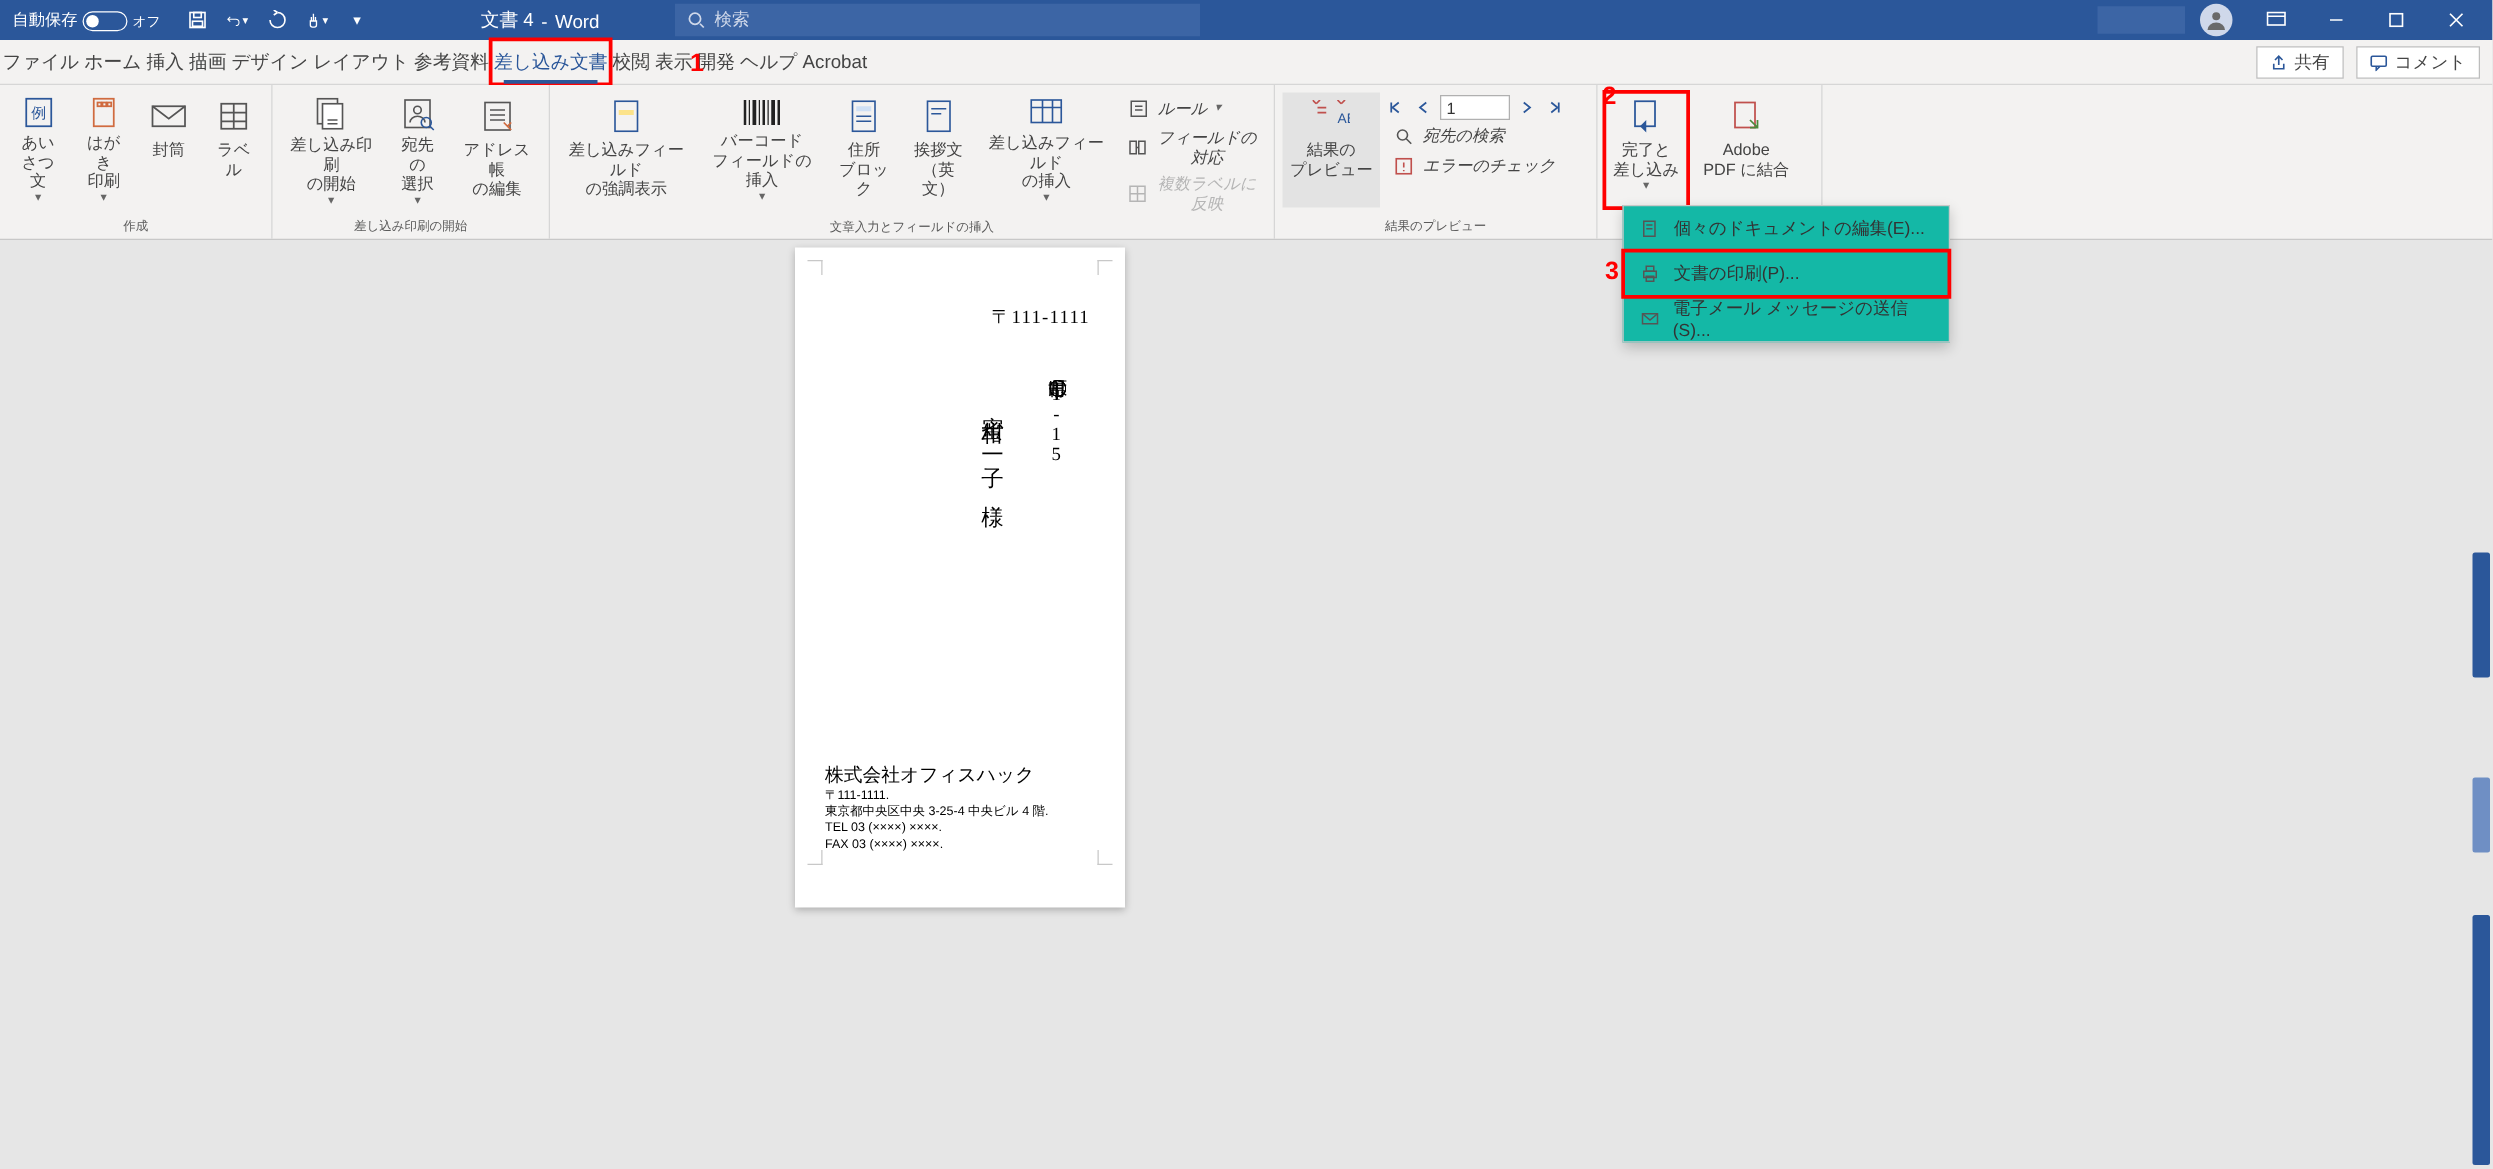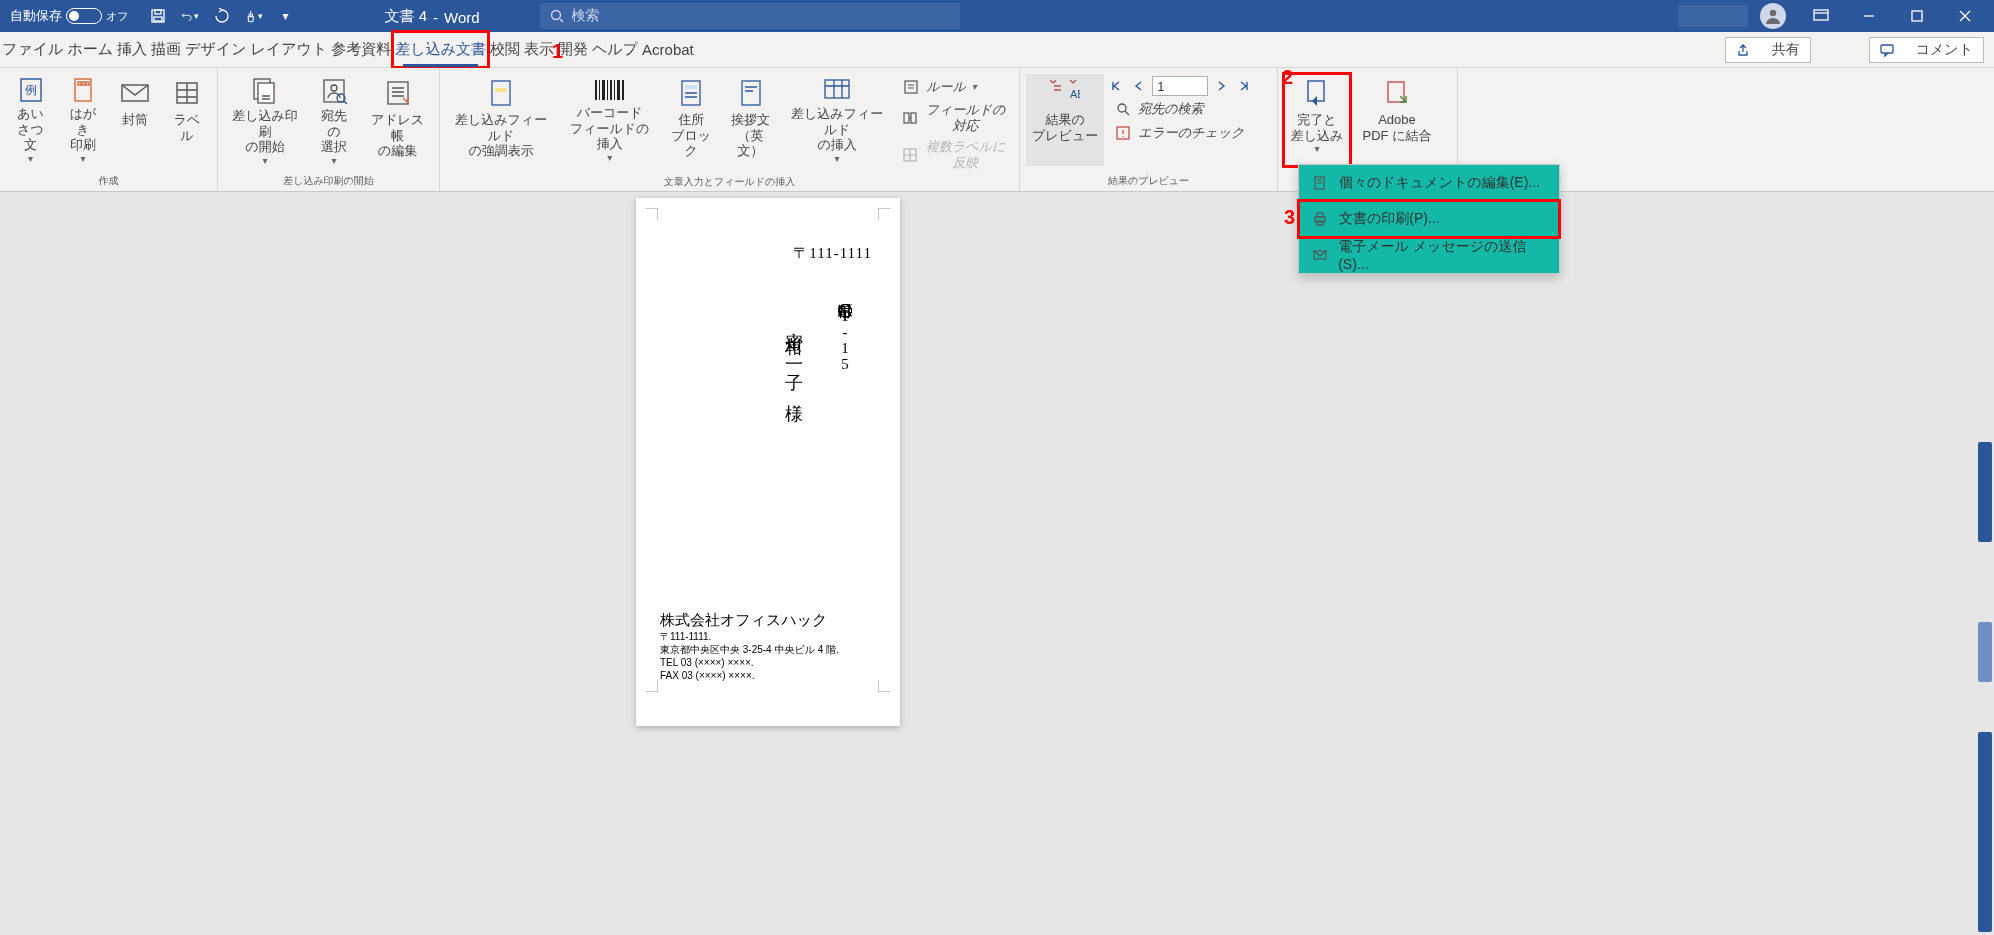--- a/index.html
+++ b/index.html
@@ -1,40 +1,40 @@
 <!DOCTYPE html>
 <html><head>
 <meta charset="utf-8">
 <style>
   * { box-sizing: border-box; margin: 0; padding: 0; font-family: "Yu Gothic UI", "Meiryo", sans-serif; }
   html, body { width: 1994px; height: 935px; background: #e6e6e6; overflow: hidden; }
 
   
   .titlebar { height: 32px; background: #2b579a; display: flex; align-items: center; color: #fff; font-size: 14px; }
   .titlebar .left { display: flex; align-items: center; gap: 6px; padding-left: 10px; }
-  .titlebar .autosave { display: flex; align-items: center; gap: 4px; font-size: 13px; }
+  .titlebar .autosave { display: flex; align-items: flex-end; gap: 4px; font-size: 13px; }
   .autosave-toggle { width: 36px; height: 16px; border: 1px solid #fff; border-radius: 9px; display: inline-flex; align-items: center; padding: 0 2px; }
   .autosave-toggle .knob { width: 10px; height: 10px; background: #fff; border-radius: 50%; }
   .titlebar .qat { display: flex; align-items: center; gap: 14px; margin-left: 14px; }
   .titlebar .qat .ic { width: 18px; height: 18px; display: inline-flex; align-items: center; justify-content: center; }
   .titlebar .doc-title { margin-left: 90px; font-size: 15px; display:flex; align-items:flex-end; gap:6px;}
   .titlebar .search { margin-left: 60px; width: 420px; height: 26px; background: #3c65a5; display: flex; align-items: center; padding: 0 10px; gap: 8px; color: #cfd8ea; font-size: 14px; }
   .titlebar .right { margin-left: auto; display: flex; align-items: center; gap: 2px; padding-right: 6px; }
   .titlebar .right .signin { width: 70px; height: 22px; background: #3c65a5; }
   .titlebar .right .avatar { width: 26px; height: 26px; border-radius: 50%; background: #cfd8ea; margin: 0 10px; display:flex; align-items:center; justify-content:center; }
   .titlebar .right .winbtn { width: 46px; height: 32px; display: flex; align-items: center; justify-content: center; }
   .winbtn svg { stroke: #fff; }
 
   
   .tabs { height: 36px; background: #f3f2f1; border-bottom: 1px solid #d6d6d6; display: flex; align-items: stretch; font-size: 15px; color: #444; }
   .tab { padding: 0 2px; display: flex; align-items: center; cursor: pointer; white-space: nowrap; }
   .tab.active { color: #2b579a; position: relative; }
   .tab.active::after { content: ""; position: absolute; left: 10px; right: 10px; bottom: 0; height: 3px; background: #2b579a; }
   .tabs .rightbtns { margin-left: auto; display: flex; align-items: center; gap: 10px; padding-right: 10px; }
-  .rightbtns .btnoutline { border: 1px solid #bdbdbd; height: 26px; padding: 0 10px; display: flex; align-items: center; gap: 22px; font-size: 14px; color: #444; background: #fff; margin-left: 48px; }
+  .rightbtns .btnoutline { border: 1px solid #bdbdbd; height: 26px; padding: 0 10px; display: flex; align-items: center; gap: 6px; font-size: 14px; color: #444; background: #fff; }
 
   
   .ribbon { height: 124px; background: #f3f2f1; border-bottom: 1px solid #c8c8c8; display: flex; position: relative; }
   .group { border-right: 1px solid #d6d6d6; display: flex; flex-direction: column; }
   .group .items { flex: 1; display: flex; align-items: flex-start; padding: 6px 6px 0 6px; gap: 4px; }
   .group .glabel { height: 20px; display: flex; align-items: center; justify-content: center; font-size: 10px; color: #5a5a5a; }
   .rbtn { display: flex; flex-direction: column; align-items: center; justify-content: flex-start; padding: 2px 6px; gap: 2px; min-width: 48px; text-align: center; font-size: 13px; color: #444; line-height: 1.2; cursor: pointer; height: 92px; }
   .rbtn .ic { width: 34px; height: 34px; display: flex; align-items: center; justify-content: center; }
   .rbtn.small { height: auto; flex-direction: row; min-width: 0; padding: 2px 4px; gap: 6px; }
   .rbtn .lbl { display:flex; flex-direction:column; align-items:center; }

